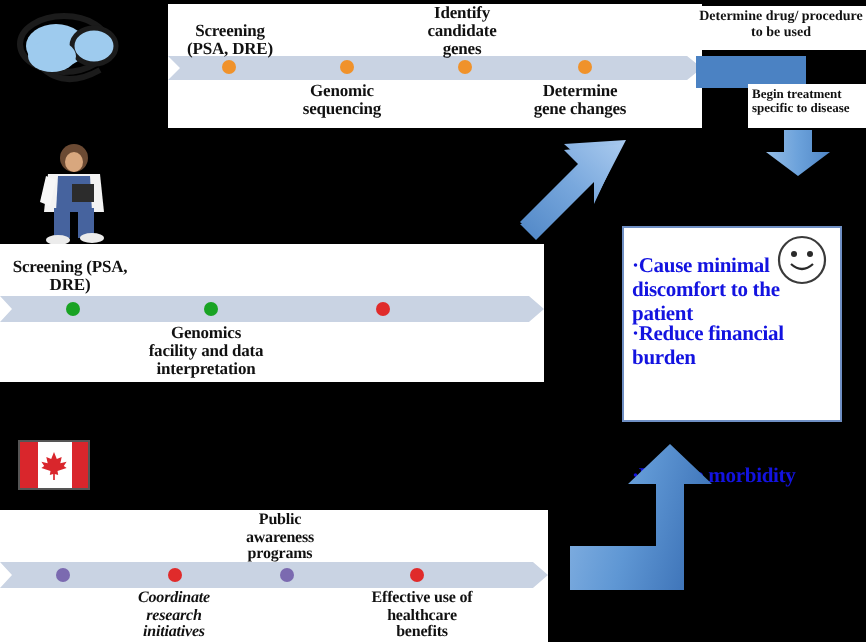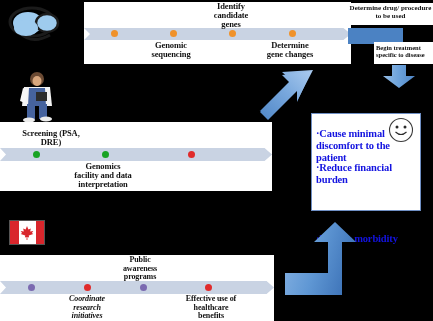--- a/index.html
+++ b/index.html
@@ -120,20 +120,24 @@
 
   <div class="panel" style="left:84px; top:2px; width:267px; height:62px;"></div>
 
   <div class="tl-band" style="left:84px; top:28px; width:267px; height:12px;"></div>
 
   <div class="dot" style="left:111px; top:30px; background:#f0922b;"></div>
   <div class="dot" style="left:170px; top:30px; background:#f0922b;"></div>
   <div class="dot" style="left:229px; top:30px; background:#f0922b;"></div>
   <div class="dot" style="left:289px; top:30px; background:#f0922b;"></div>
 
+  <div class="tl-label" style="left:82px; top:11px; width:66px; font-size:8.5px;">
+    <span style="white-space:pre-line;">Screening
+(PSA, DRE)</span>
+  </div>
   <div class="tl-label" style="left:141px; top:41px; width:60px; font-size:8.5px;">
     <span style="white-space:pre-line;">Genomic
 sequencing</span>
   </div>
   <div class="tl-label" style="left:205px; top:2px; width:52px; font-size:8.5px;">
     <span style="white-space:pre-line;">Identify
 candidate
 genes</span>
   </div>
   <div class="tl-label" style="left:258px; top:41px; width:64px; font-size:8.5px;">
@@ -176,21 +180,21 @@
   </div>
 
   <div class="panel" style="left:0px; top:122px; width:272px; height:69px;"></div>
 
   <div class="tl-band" style="left:0px; top:148px; width:272px; height:13px;"></div>
 
   <div class="dot" style="left:33px; top:151px; background:#19a324;"></div>
   <div class="dot" style="left:102px; top:151px; background:#19a324;"></div>
   <div class="dot" style="left:188px; top:151px; background:#e02b2b;"></div>
 
-  <div class="tl-label" style="left:18px; top:129px; width:66px; font-size:8.5px;">
+  <div class="tl-label" style="left:2px; top:129px; width:66px; font-size:8.5px;">
     <span style="white-space:pre-line;">Screening (PSA,
 DRE)</span>
   </div>
   <div class="tl-label" style="left:72px; top:162px; width:62px; font-size:8.5px;">
     <span style="white-space:pre-line;margin-top:40px;">Genomics
 facility and data
 interpretation</span>
   </div>
 
   <div class="arrow-diag" style="left:258px; top:66px; width:58px; height:56px;">

